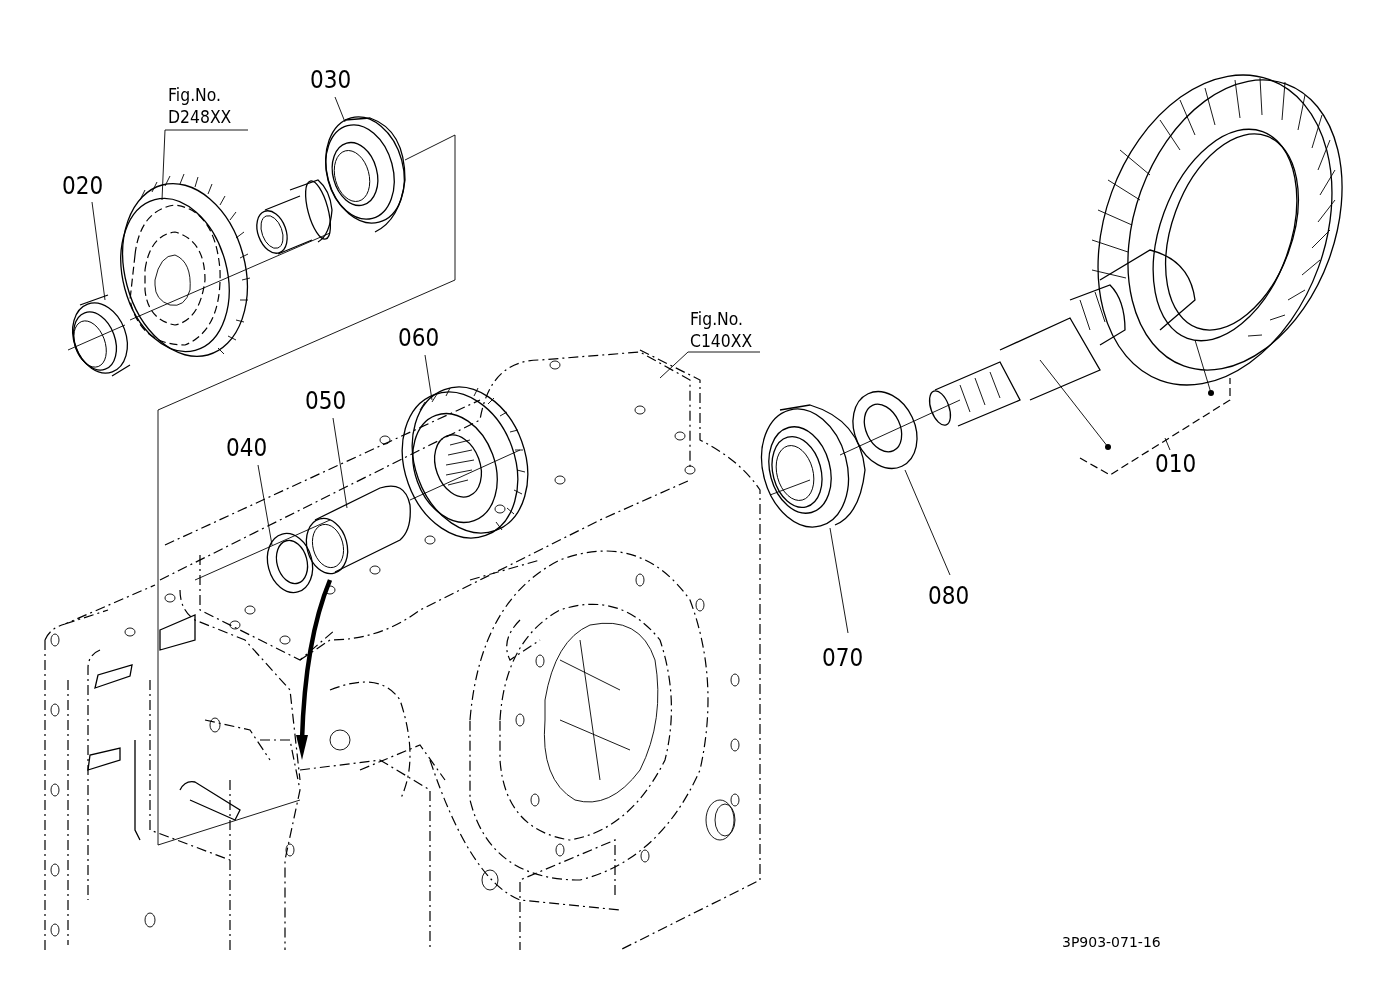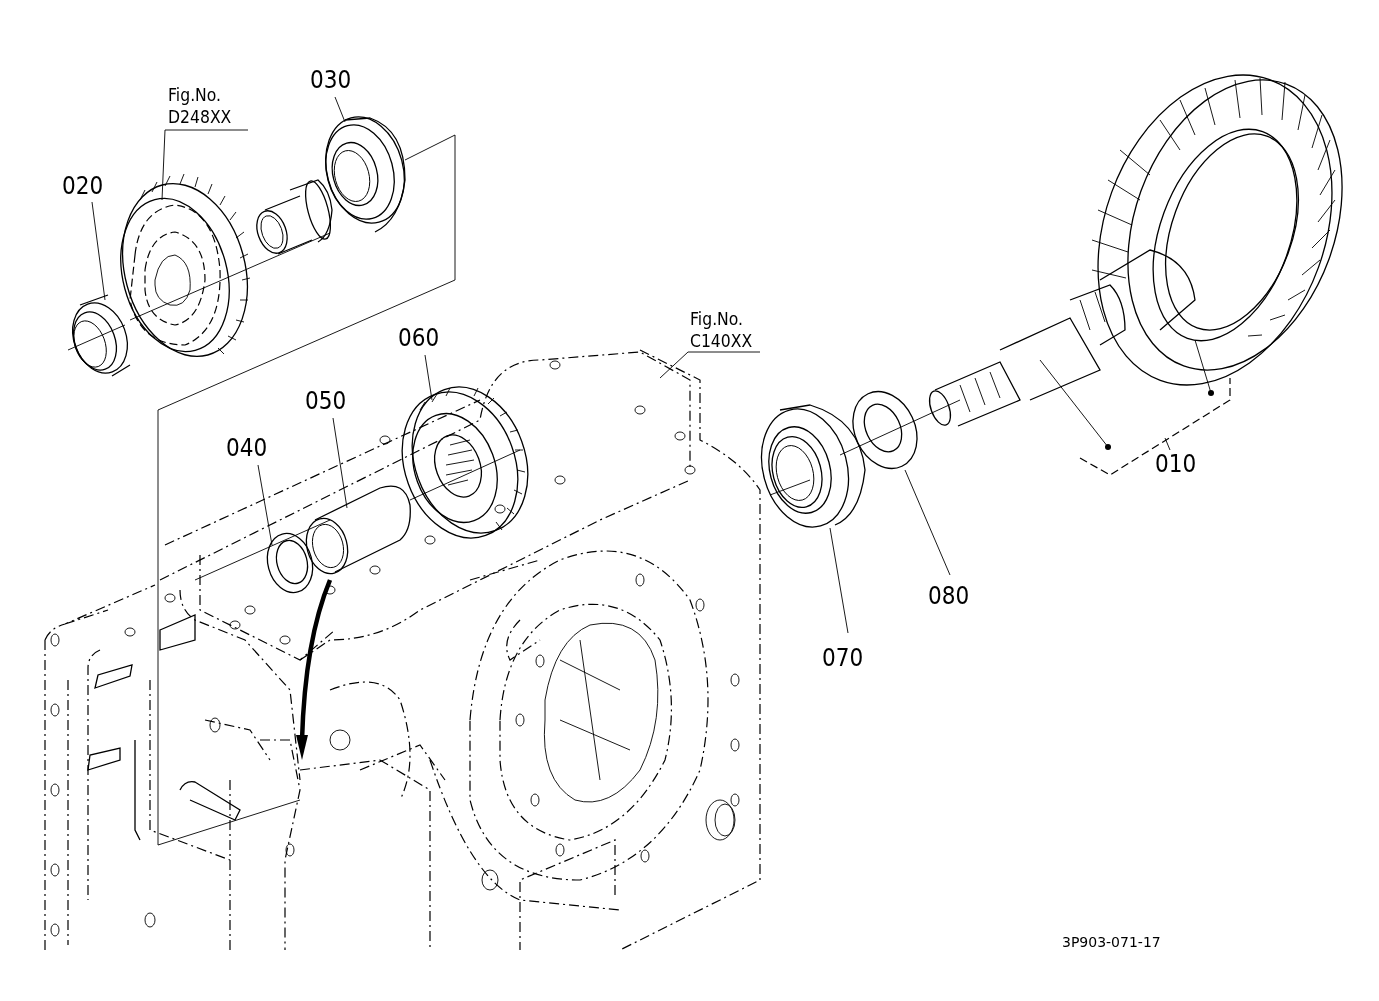--- a/index.html
+++ b/index.html
@@ -217,13 +217,13 @@
 <div class="lbl" style="left:398px; top:324px;">060</div>
 <div class="lbl" style="left:305px; top:387px;">050</div>
 <div class="lbl" style="left:226px; top:434px;">040</div>
 <div class="fig" style="left:690px; top:308px;">
   <div>Fig.No.</div>
   <div>C140XX</div>
 </div>
 <div class="lbl" style="left:1155px; top:450px;">010</div>
 <div class="lbl" style="left:928px; top:582px;">080</div>
 <div class="lbl" style="left:822px; top:644px;">070</div>
-<div class="code" style="left:1062px; top:934px;">3P903-071-17</div>
+<div class="code" style="left:1062px; top:934px;">3P903-071-16</div>
 
 </body></html>

